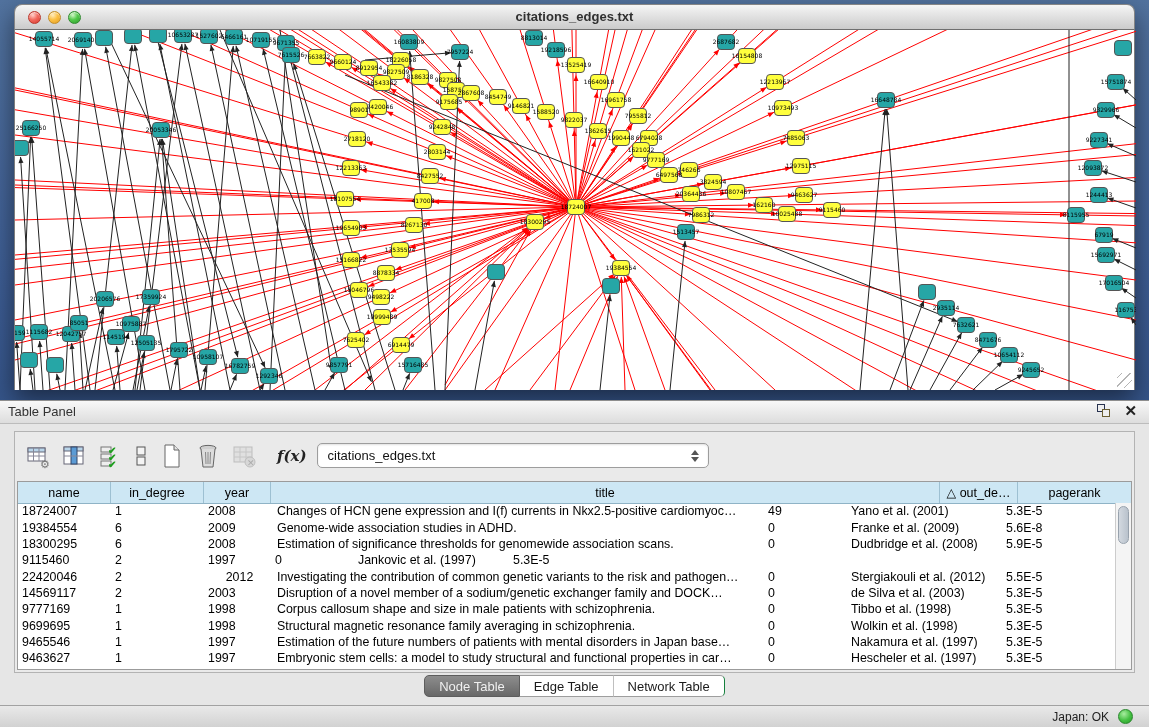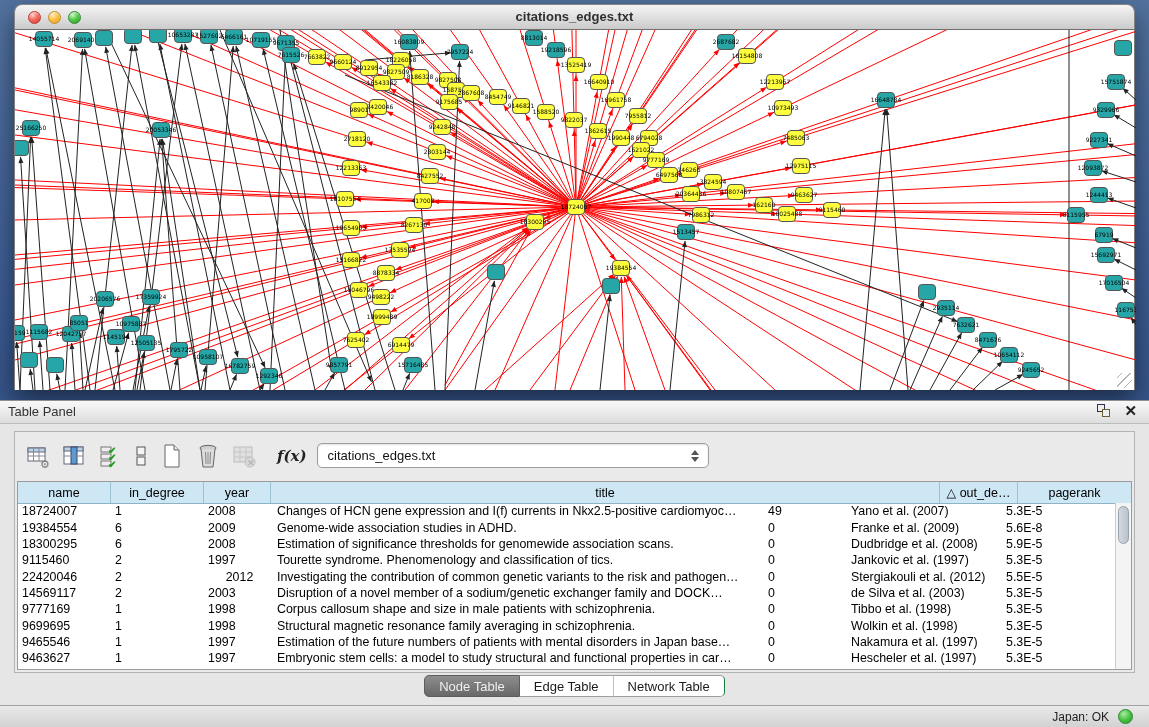--- a/index.html
+++ b/index.html
@@ -963,21 +963,21 @@
           <div class="th" style="width: 78px;">△ out_de…</div>
           <div class="th" style="width: 113px;">pagerank</div>
         </div>
       <div class="tbody" id="tbody">
           <div class="tr">
             <div class="td" style="width: 93px;">18724007</div>
             <div class="td" style="width: 93px;">1</div>
             <div class="td" style="width: 67px;">2008</div>
             <div class="td" style="flex: 1 1 0%; padding-left: 6px;">Changes of HCN gene expression and I(f) currents in Nkx2.5-positive cardiomyoc…</div>
             <div class="td" style="width: 78px;">49</div>
-            <div class="td" style="width: 160px; padding-left: 9px;">Yano et al. (2007)</div>
+            <div class="td" style="width: 160px; padding-left: 9px;">Yano et al. (2001)</div>
             <div class="td" style="width: 113px;">5.3E-5</div>
           </div>
           <div class="tr">
             <div class="td" style="width: 93px;">19384554</div>
             <div class="td" style="width: 93px;">6</div>
             <div class="td" style="width: 67px;">2009</div>
             <div class="td" style="flex: 1 1 0%; padding-left: 6px;">Genome-wide association studies in ADHD.</div>
             <div class="td" style="width: 78px;">0</div>
             <div class="td" style="width: 160px; padding-left: 9px;">Franke et al. (2009)</div>
             <div class="td" style="width: 113px;">5.6E-8</div>
@@ -988,21 +988,20 @@
             <div class="td" style="width: 67px;">2008</div>
             <div class="td" style="flex: 1 1 0%; padding-left: 6px;">Estimation of significance thresholds for genomewide association scans.</div>
             <div class="td" style="width: 78px;">0</div>
             <div class="td" style="width: 160px; padding-left: 9px;">Dudbridge et al. (2008)</div>
             <div class="td" style="width: 113px;">5.9E-5</div>
           </div>
           <div class="tr">
             <div class="td" style="width: 93px;">9115460</div>
             <div class="td" style="width: 93px;">2</div>
             <div class="td" style="width: 67px;">1997</div>
-            <div class="td" style="flex: 1 1 0%; padding-left: 6px;">Tourette syndrome. Phenomenology and classification of tics.</div>
             <div class="td" style="width: 78px;">0</div>
             <div class="td" style="width: 160px; padding-left: 9px;">Jankovic et al. (1997)</div>
             <div class="td" style="width: 113px;">5.3E-5</div>
           </div>
           <div class="tr">
             <div class="td" style="width: 93px;">22420046</div>
             <div class="td" style="width: 93px;">2</div>
             <div class="td" style="width: 67px; text-align: center;">2012</div>
             <div class="td" style="flex: 1 1 0%; padding-left: 6px;">Investigating the contribution of common genetic variants to the risk and pathogen…</div>
             <div class="td" style="width: 78px;">0</div>

